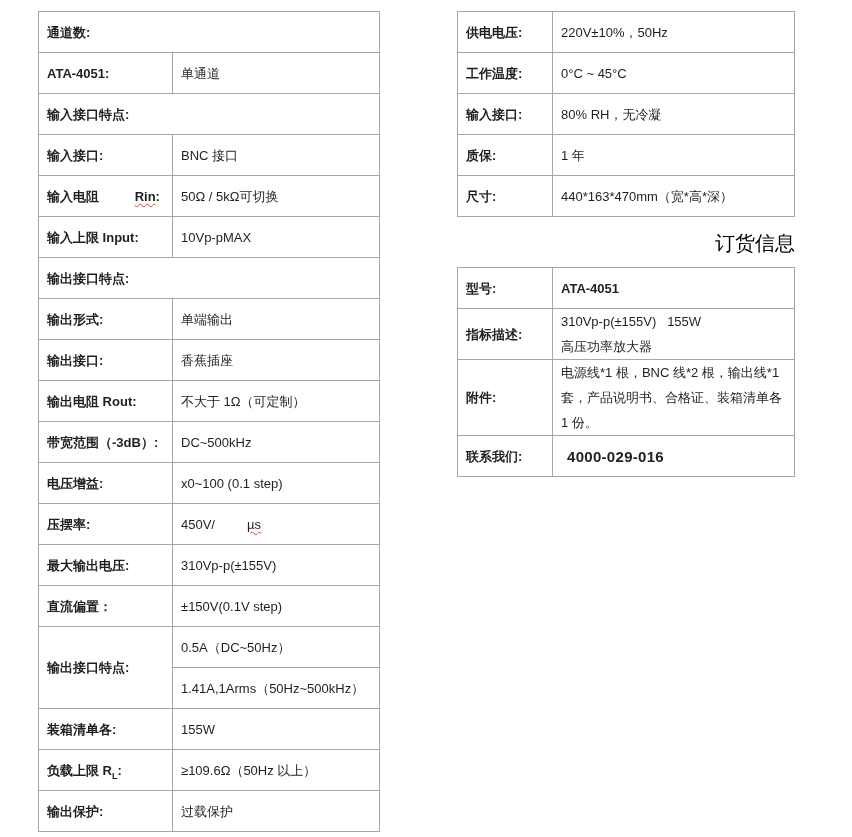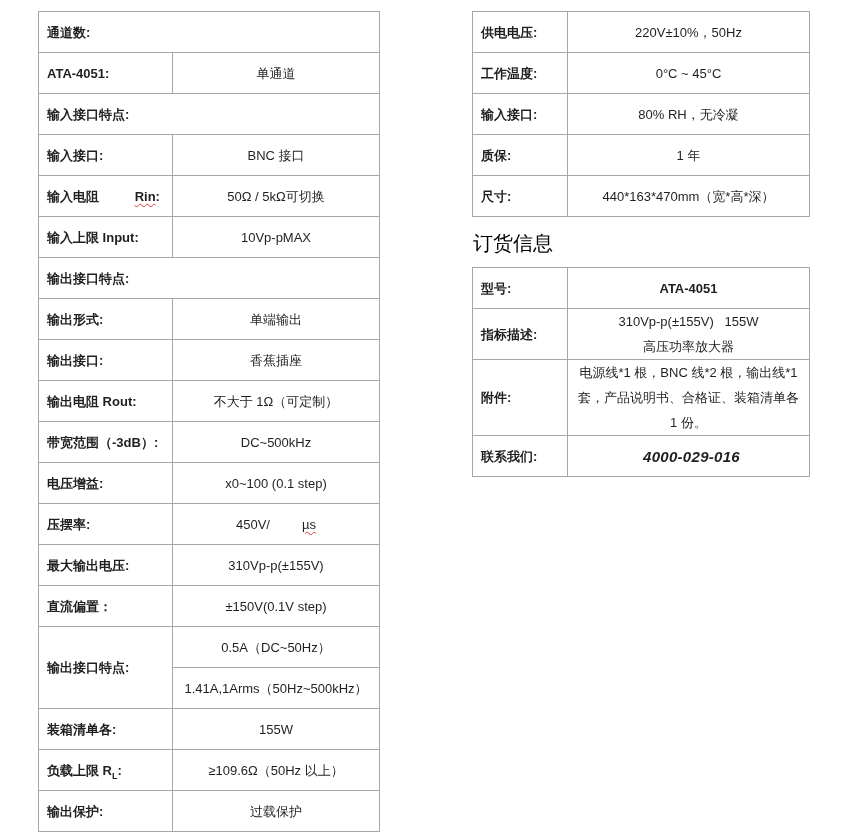--- a/index.html
+++ b/index.html
@@ -5,63 +5,63 @@
   html, body { margin: 0; padding: 0; }
   body {
     width: 852px; height: 837px;
     background: #ffffff;
     font-family: "Liberation Sans", "DejaVu Sans", sans-serif;
     color: #1f1f1f;
     position: relative;
     overflow: hidden;
   }
   .col-left  { position: absolute; left: 38px;  top: 11px; width: 342px; }
-  .col-right { position: absolute; left: 472px; top: 11px; width: 338px; }
+  .col-right { position: absolute; left: 457px; top: 11px; width: 338px; }
 
   table.spec {
     border-collapse: collapse;
     table-layout: fixed;
     width: 100%;
     padding-left: 34px;
   }
   table.spec td {
     border: 1px solid #a6a6a6;
     font-size: 13px;
     line-height: 25px;
     height: 40px;
     padding: 0 8px;
     vertical-align: middle;
     overflow: hidden;
   }
   td.label { font-weight: bold; }
-  td.value { white-space: pre-wrap; word-break: break-word; text-align: center; }
+  td.value { white-space: pre-wrap; word-break: break-word; }
   td.value.bold { font-weight: bold; }
   td.value.phone {
     font-weight: bold;
     font-size: 15px;
     padding-left: 14px;
     letter-spacing: 0.3px;
-    font-style: italic;
   }
   .wavy {
     text-decoration: underline;
     text-decoration-style: wavy;
     text-decoration-color: #e03c31;
     text-decoration-thickness: 1px;
     text-underline-offset: 2px;
     margin-left: 32px;
   }
   sub { font-size: 9px; line-height: 0; }
 
   h2.order-heading {
     font-size: 20px;
     font-weight: 400;
     color: #000000;
     margin: 14px 0 12px 1px;
     line-height: 24px;
+    text-align: right;
   }
 </style>
 </head>
 <body>
 
 <div class="col-left">
   <table class="spec" id="main-spec-table">
     <colgroup>
         <col style="width:134px">
         <col>

